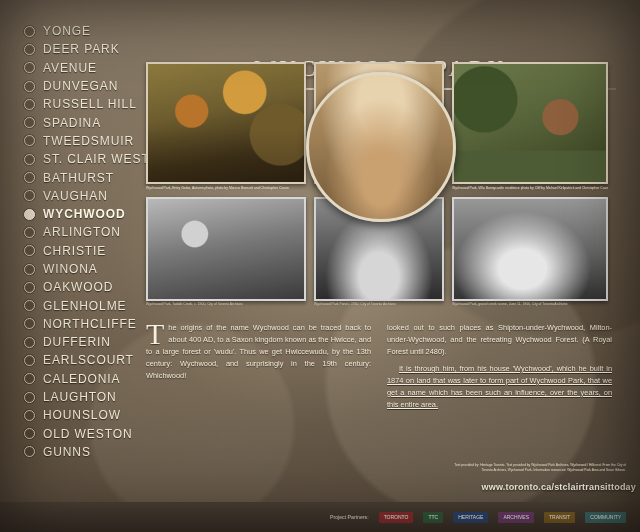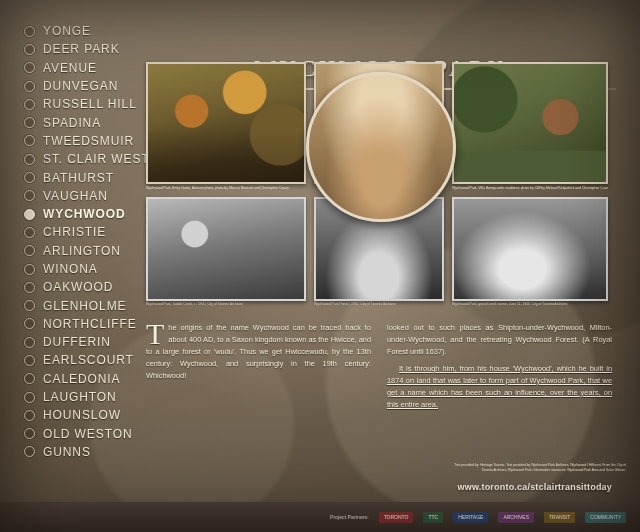--- a/index.html
+++ b/index.html
@@ -137,21 +137,21 @@
     float:left;font-family:"Liberation Serif", serif;
     font-size:30px;line-height:22px;padding:1px 4px 0 0;color:#f7f0df;
   }
 
   
   .credits{
     position:absolute;right:14px;bottom:58px;width:180px;
     font-size:3.3px;color:#e9dfcb;text-align:right;line-height:1.7;
   }
   .url{
-    position:absolute;right:28px;bottom:40px;
+    position:absolute;right:4px;bottom:40px;
     font-size:9px;color:#f6efe0;font-weight:bold;letter-spacing:.2px;
     text-shadow:0 1px 2px rgba(0,0,0,.6);
   }
   .footbar{
     position:absolute;left:0;right:0;bottom:0;height:30px;
     background:linear-gradient(180deg,#4a4035,#39312a);
     display:flex;align-items:center;padding-left:330px;gap:10px;
   }
   .partner-label{font-size:5.2px;color:#efe7d8;white-space:nowrap;}
   .logo{
@@ -214,25 +214,25 @@
     <div class="st-row">
         <span class="st-dot"></span>
         <span class="st-label">VAUGHAN</span>
       </div>
     <div class="st-row active">
         <span class="st-dot"></span>
         <span class="st-label">WYCHWOOD</span>
       </div>
     <div class="st-row">
         <span class="st-dot"></span>
+        <span class="st-label">ARLINGTON</span>
+      </div>
+    <div class="st-row">
+        <span class="st-dot"></span>
         <span class="st-label">CHRISTIE</span>
-      </div>
-    <div class="st-row">
-        <span class="st-dot"></span>
-        <span class="st-label">ARLINGTON</span>
       </div>
     <div class="st-row">
         <span class="st-dot"></span>
         <span class="st-label">WINONA</span>
       </div>
     <div class="st-row">
         <span class="st-dot"></span>
         <span class="st-label">OAKWOOD</span>
       </div>
     <div class="st-row">
@@ -308,21 +308,21 @@
       </div>
     </div>
     <div class="circle-photo img-sepia-road"></div>
   </div>
 
   <div class="textpanel">
     <div class="col">
       <p><span class="dropcap">T</span><span>he origins of the name Wychwood can be traced back to about 400 AD, to a Saxon kingdom known as the Hwicce, and to a large forest or 'wudu'. Thus we get Hwiccewudu, by the 13th century: Wychwood, and surprisingly in the 19th century: Whichwood!</span></p>
     </div>
     <div class="col">
-      <p>looked out to such places as Shipton-under-Wychwood, Milton-under-Wychwood, and the retreating Wychwood Forest. (A Royal Forest until 1637).</p>
+      <p>looked out to such places as Shipton-under-Wychwood, Milton-under-Wychwood, and the retreating Wychwood Forest. (A Royal Forest until 2480).</p>
       <p class="indent">It is through him, from his house 'Wychwood', which he built in 1874 on land that was later to form part of Wychwood Park, that we get a name which has been such an influence, over the years, on this entire area.</p>
     </div>
   </div>
 
   <div class="credits">Text provided by: Heritage Toronto. Text provided by Wychwood Park Archives, Wychwood / Hillcrest. From the City of Toronto Archives, Wychwood Park. Information resources: Wychwood Park Area and Sean Gibson.</div>
   <div class="url">www.toronto.ca/stclairtransittoday</div>
 
   <div class="footbar">
     <span class="partner-label">Project Partners:</span>
     <span class="logo">TORONTO</span>

